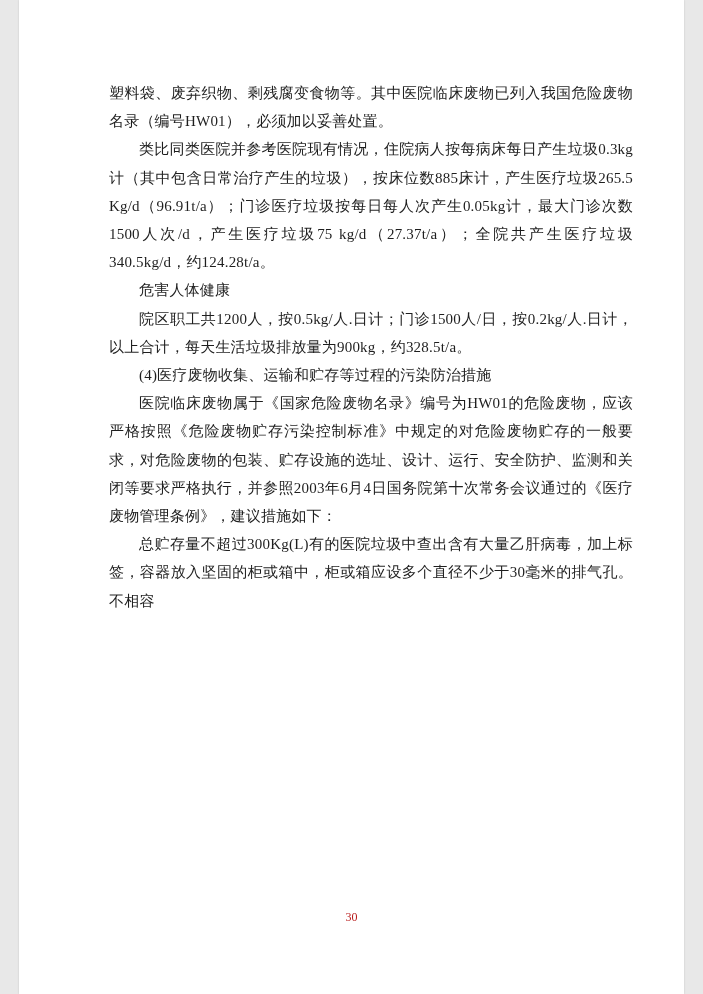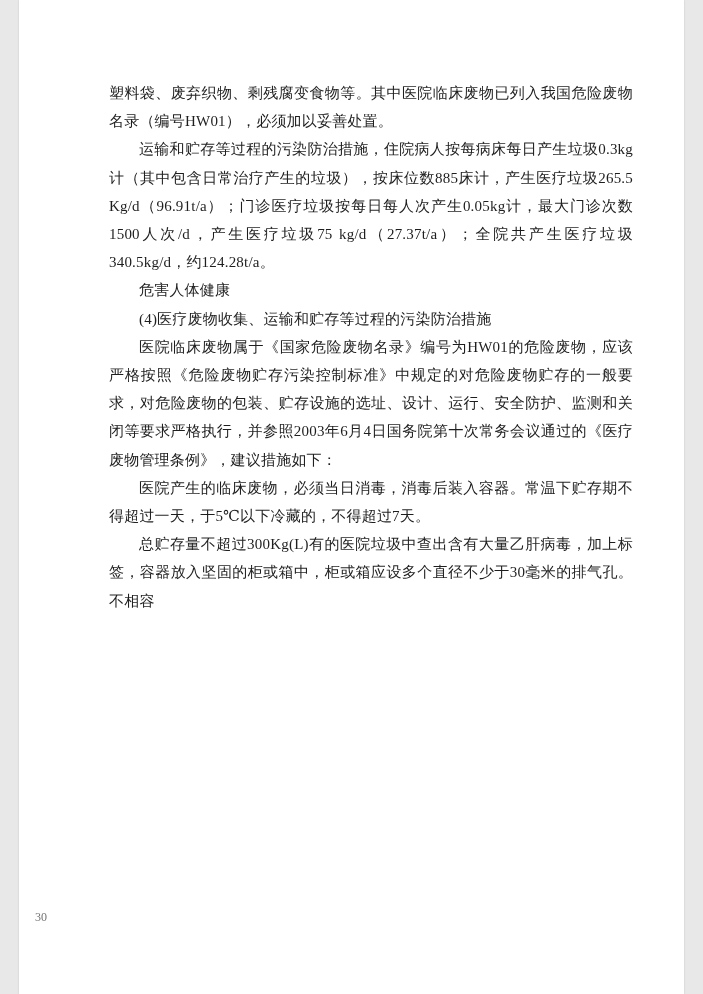--- a/index.html
+++ b/index.html
@@ -32,33 +32,34 @@
   .text-block p {
     margin: 0;
     padding: 0;
   }
   .text-block p.indent {
     text-indent: 2em;
   }
   .page-number {
     position: absolute;
     top: 910px;
-    left: 16px;
+    left: 0;
     right: 0;
+    text-align: center;
     font-size: 12px;
-    color: #737373;
+    color: #b91c1c;
   }
 </style>
 </head>
 <body>
 
 <div class="page">
   <div class="text-block">
     <p>塑料袋、废弃织物、剩残腐变食物等。其中医院临床废物已列入我国危险废物名录（编号HW01），必须加以妥善处置。</p>
-    <p class="indent">运输和贮存等过程的污染防治措施，住院病人按每病床每日产生垃圾0.3kg计（其中包含日常治疗产生的垃圾），按床位数885床计，产生医疗垃圾265.5 Kg/d（96.91t/a）；门诊医疗垃圾按每日每人次产生0.05kg计，最大门诊次数1500人次/d，产生医疗垃圾75 kg/d（27.37t/a）；全院共产生医疗垃圾340.5kg/d，约124.28t/a。</p>
+    <p class="indent">类比同类医院并参考医院现有情况，住院病人按每病床每日产生垃圾0.3kg计（其中包含日常治疗产生的垃圾），按床位数885床计，产生医疗垃圾265.5 Kg/d（96.91t/a）；门诊医疗垃圾按每日每人次产生0.05kg计，最大门诊次数1500人次/d，产生医疗垃圾75 kg/d（27.37t/a）；全院共产生医疗垃圾340.5kg/d，约124.28t/a。</p>
     <p class="indent">危害人体健康</p>
+    <p class="indent">院区职工共1200人，按0.5kg/人.日计；门诊1500人/日，按0.2kg/人.日计，以上合计，每天生活垃圾排放量为900kg，约328.5t/a。</p>
     <p class="indent">(4)医疗废物收集、运输和贮存等过程的污染防治措施</p>
     <p class="indent">医院临床废物属于《国家危险废物名录》编号为HW01的危险废物，应该严格按照《危险废物贮存污染控制标准》中规定的对危险废物贮存的一般要求，对危险废物的包装、贮存设施的选址、设计、运行、安全防护、监测和关闭等要求严格执行，并参照2003年6月4日国务院第十次常务会议通过的《医疗废物管理条例》，建议措施如下：</p>
-    <p class="indent">医院产生的临床废物，必须当日消毒，消毒后装入容器。常温下贮存期不得超过一天，于5℃以下冷藏的，不得超过7天。</p>
     <p class="indent">总贮存量不超过300Kg(L)有的医院垃圾中查出含有大量乙肝病毒，加上标签，容器放入坚固的柜或箱中，柜或箱应设多个直径不少于30毫米的排气孔。不相容</p>
   </div>
   <div class="page-number">30</div>
 </div>
 
 </body></html>

